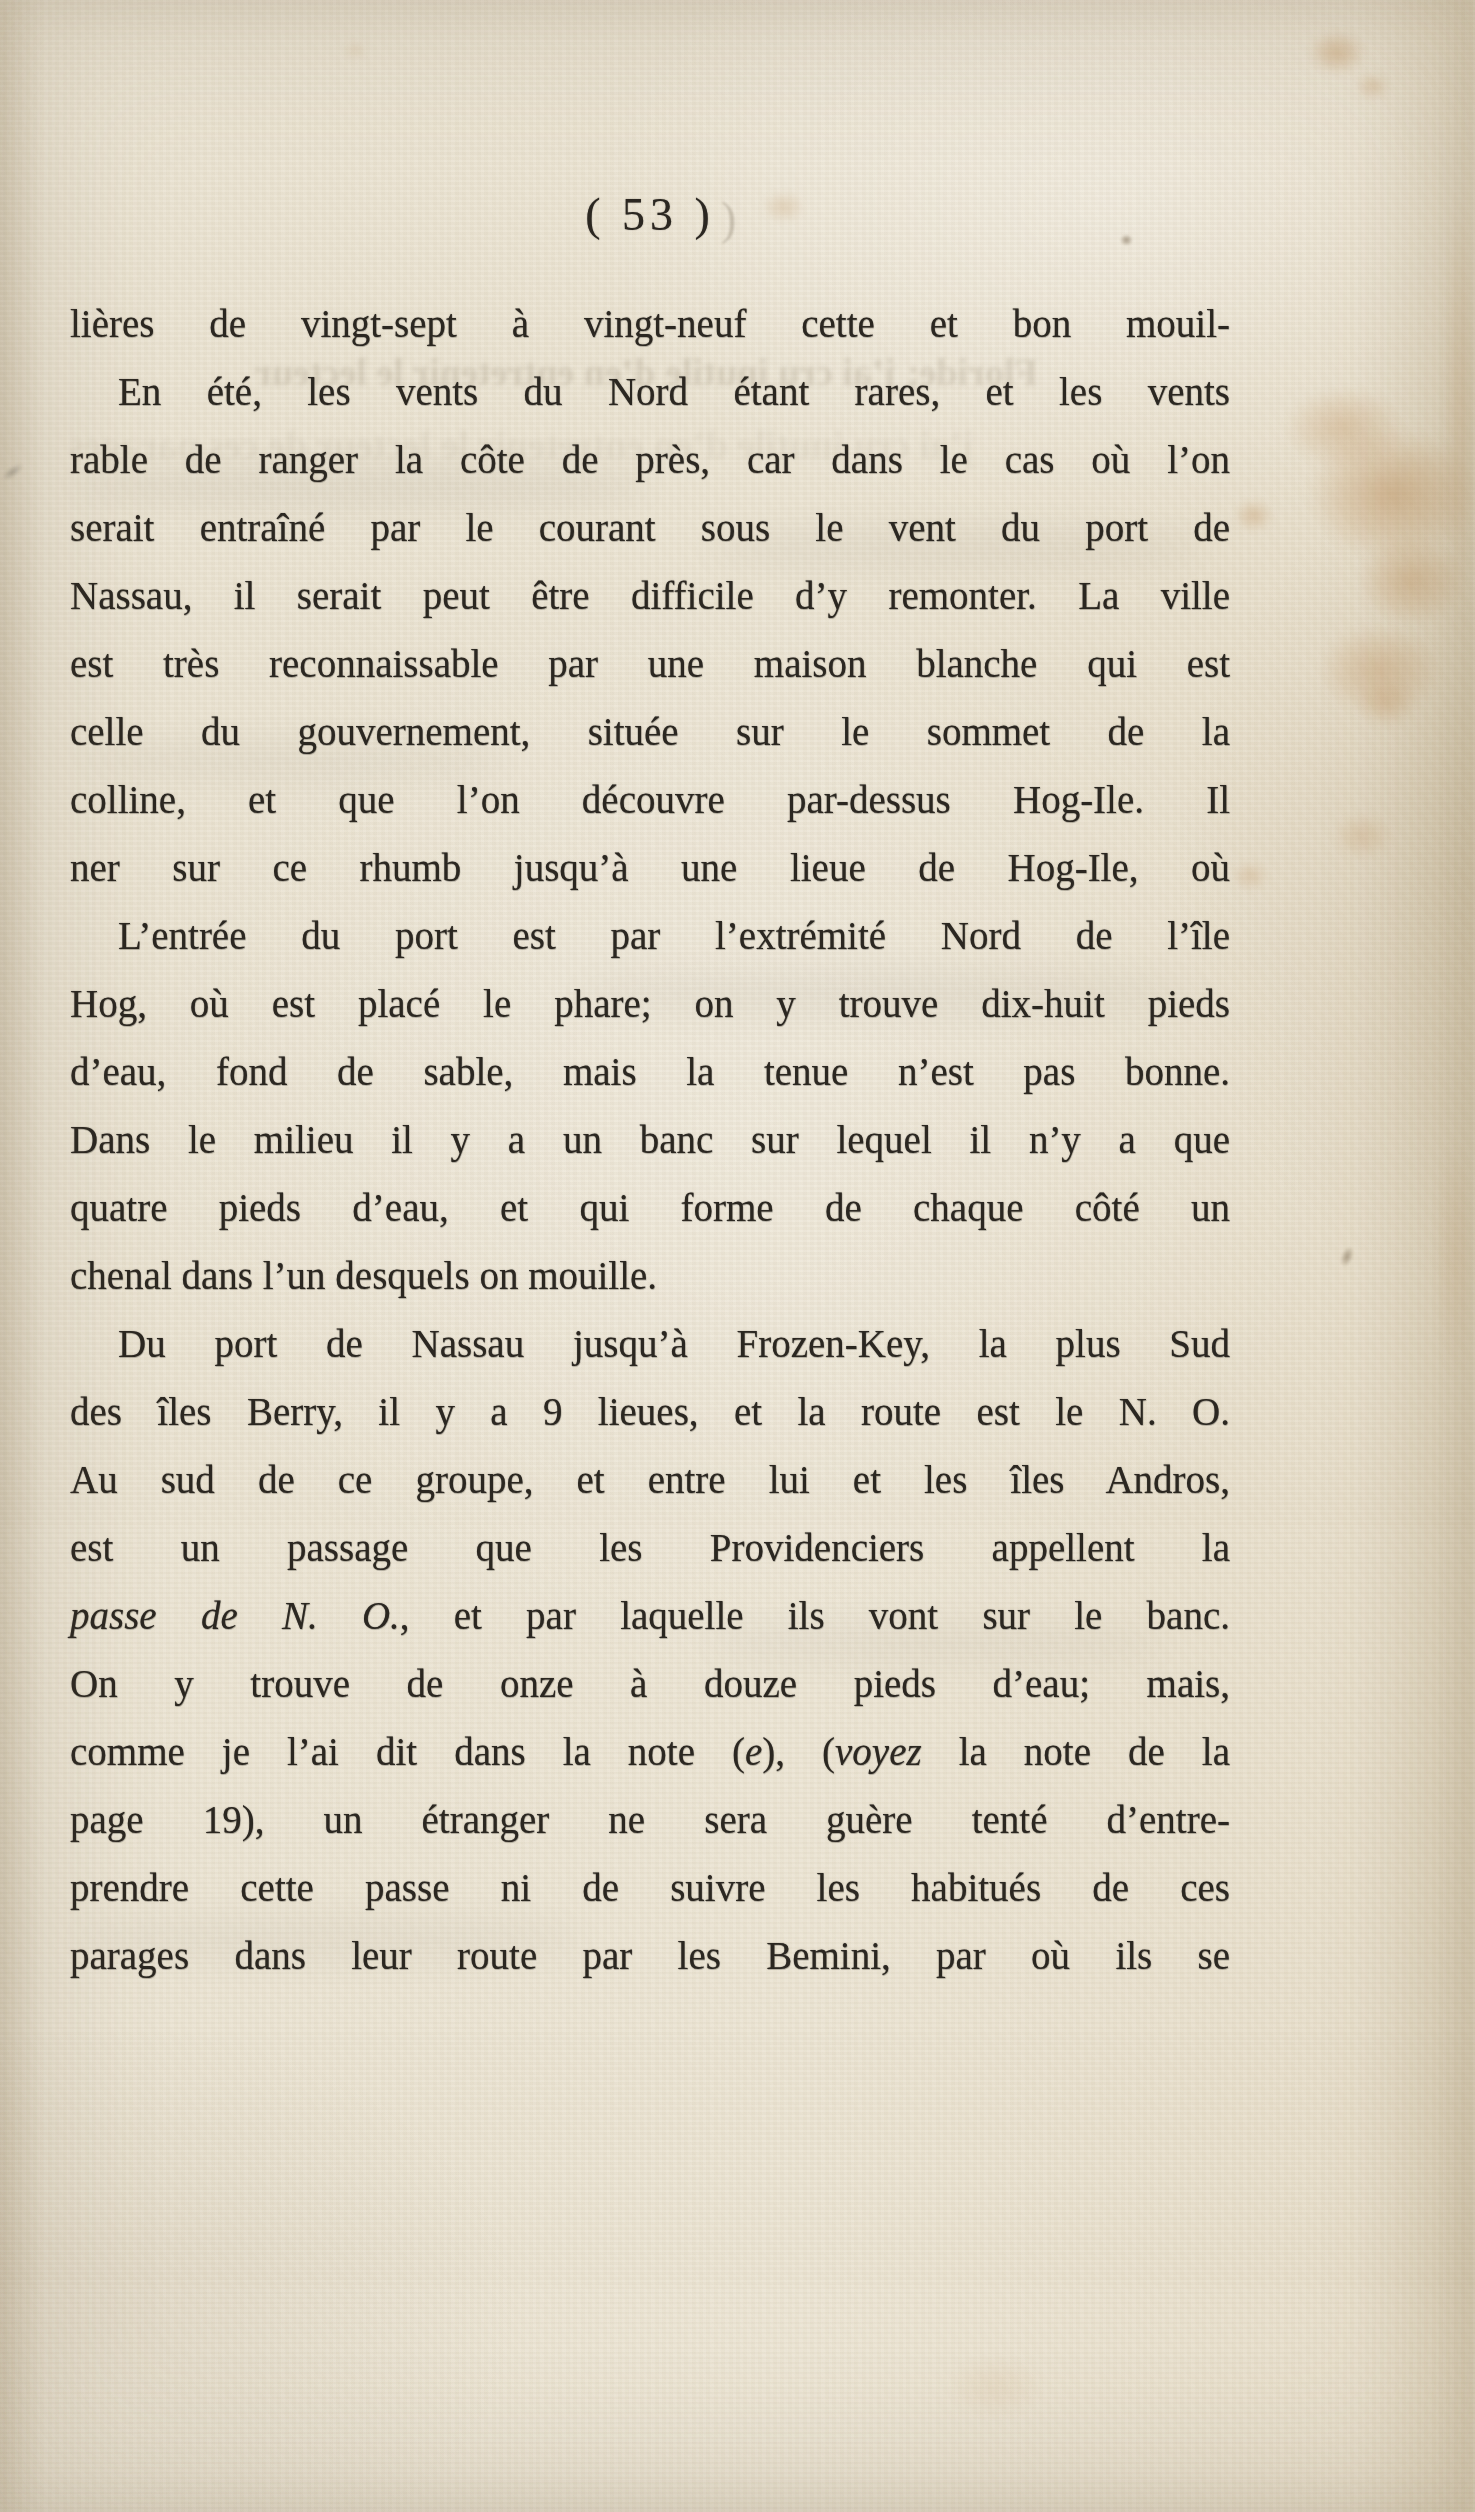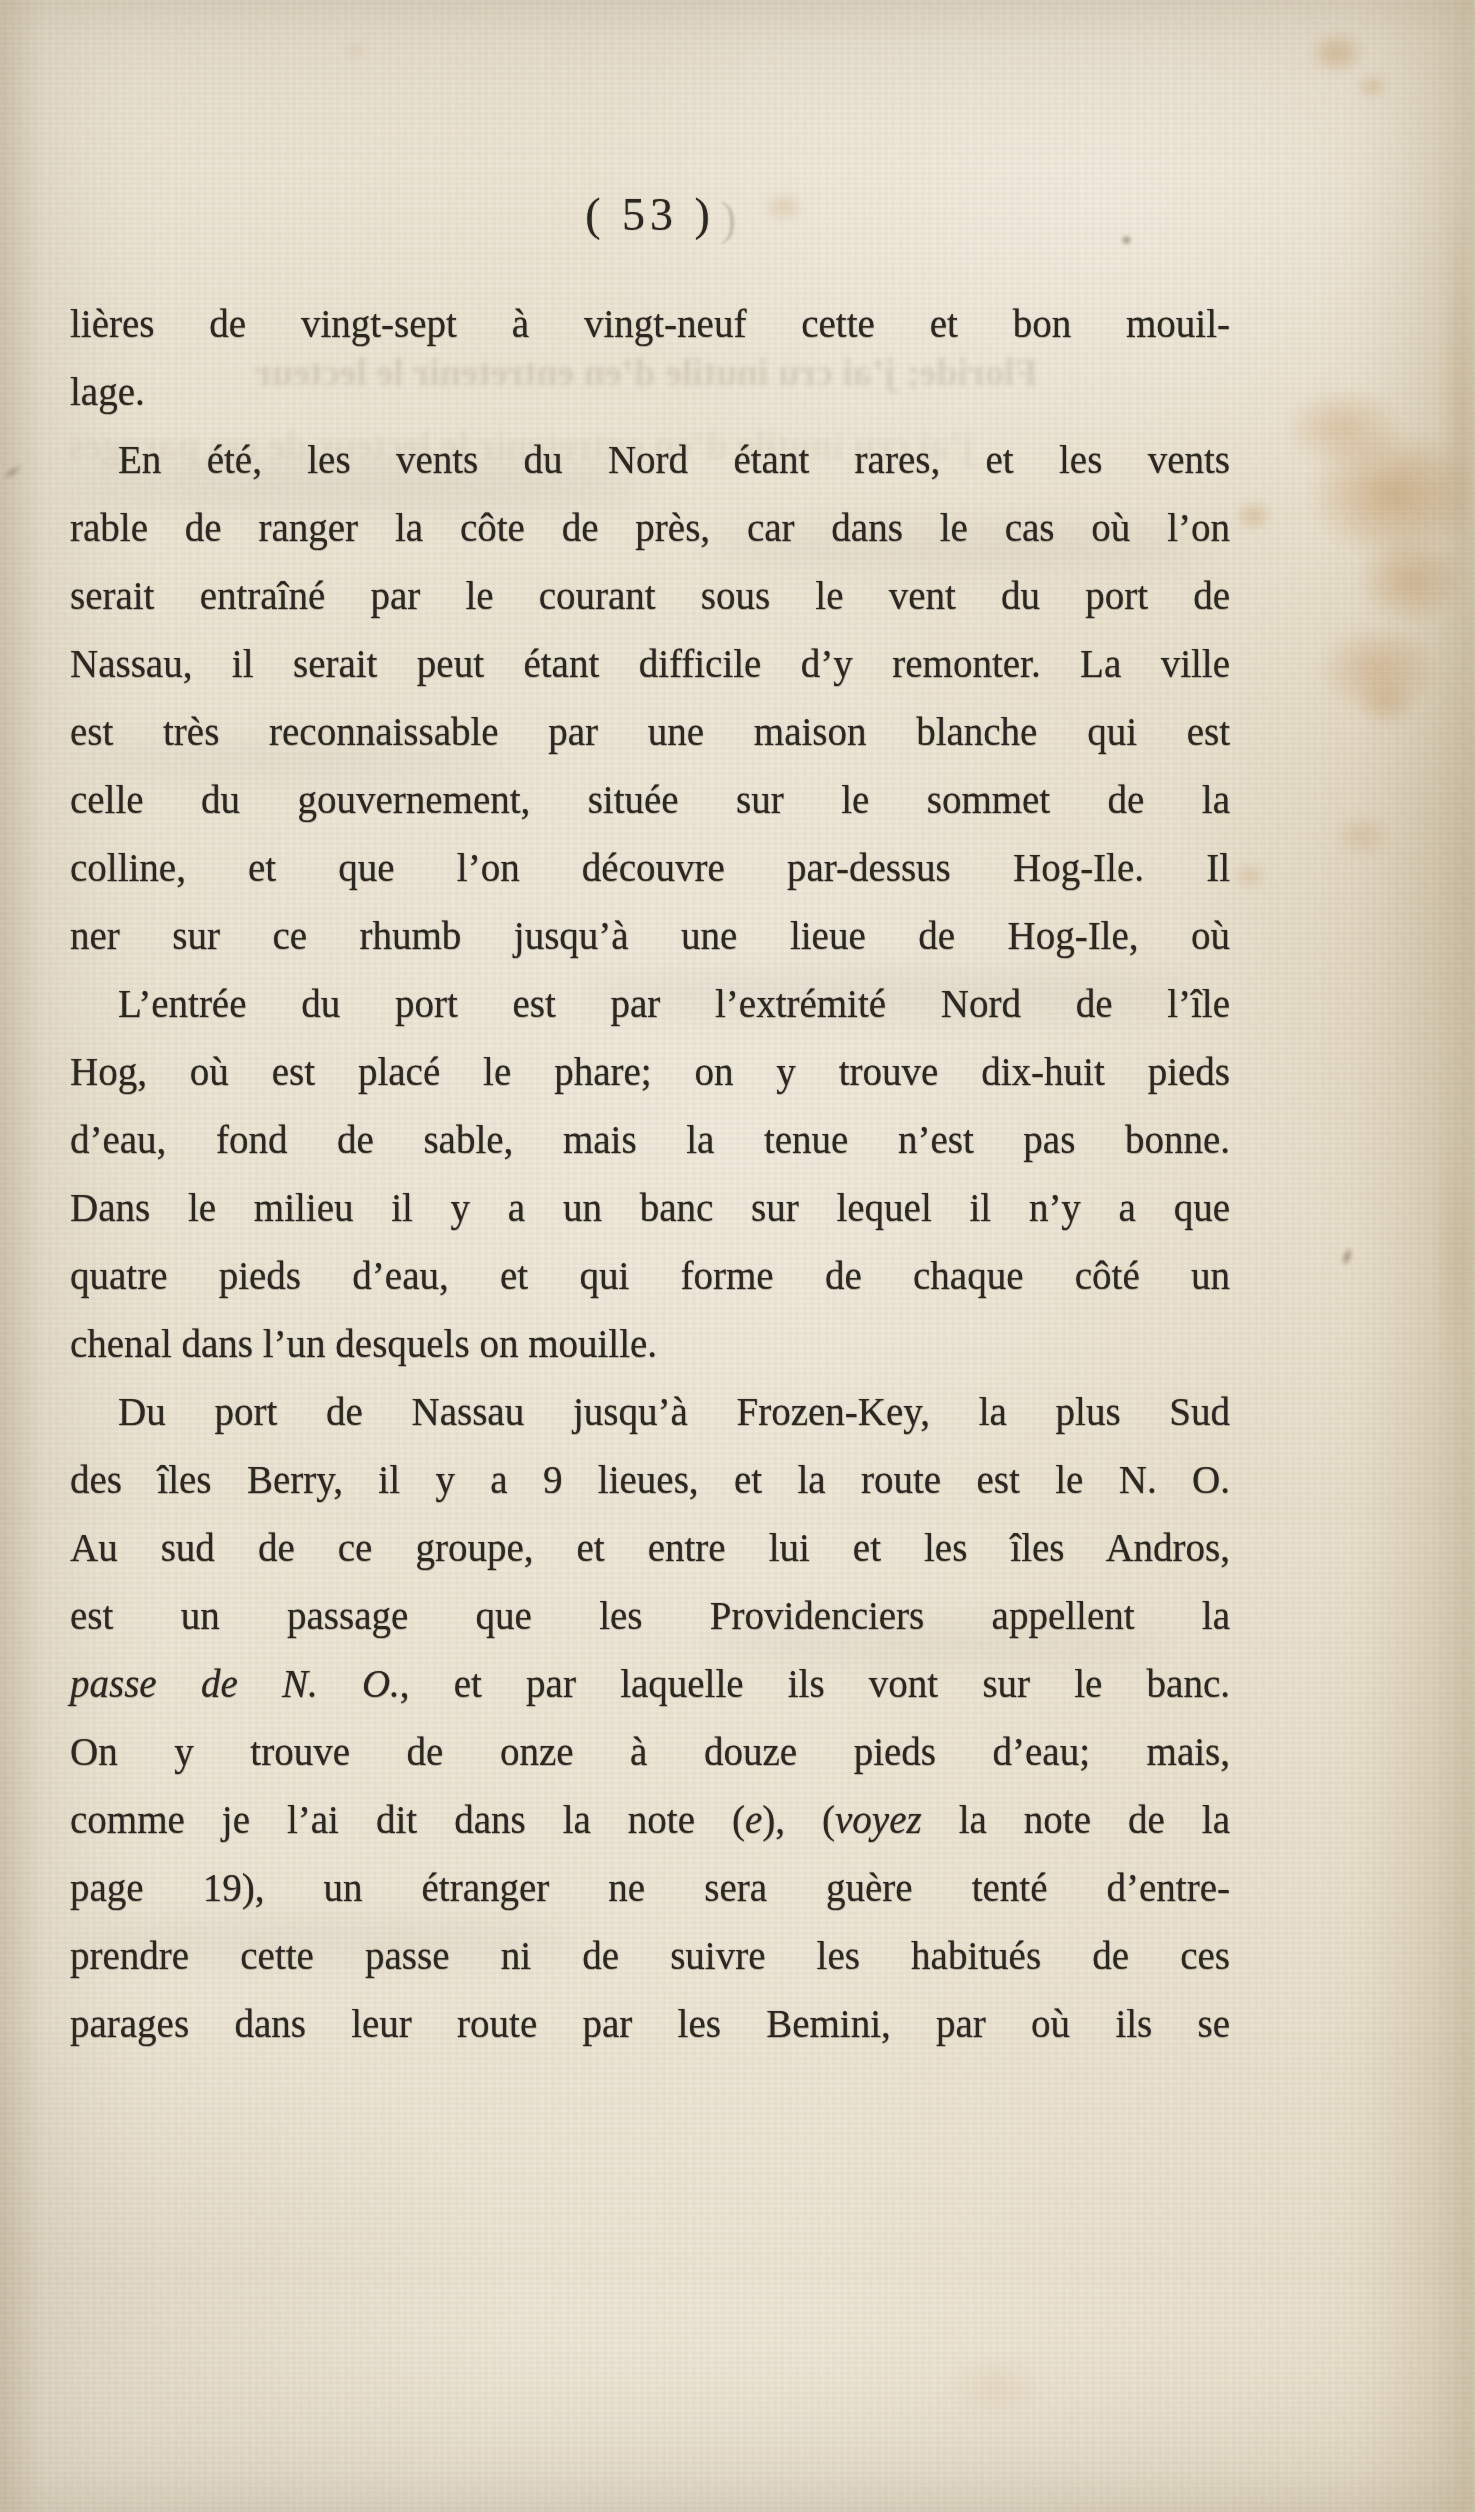--- a/index.html
+++ b/index.html
@@ -117,25 +117,24 @@
   <div class="stain gray" style="left:0px;top:467px;width:25px;height:10px;opacity:.45;transform:rotate(-35deg);"></div>
 
   <div class="ghost g1">Floride; j’ai cru inutile d’en entretenir le lecteur</div>
   <div class="ghost g2">j’ai cru inutile d’en entretenir le lecteur de ces parages</div>
   <div class="ghost-paren">)</div>
 
   <div class="pagenum">( 53 )</div>
 
   <main class="textblock">
       <div class="line just"><span>lières de vingt-sept à vingt-neuf cette et bon mouil-</span></div>
-      <div class="line left"><span>lage.</span></div>
       <div class="line just indent"><span>En été, les vents du Nord étant rares, et les vents</span></div>
       <div class="line just"><span>rable de ranger la côte de près, car dans le cas où l’on</span></div>
       <div class="line just"><span>serait entraîné par le courant sous le vent du port de</span></div>
-      <div class="line just"><span>Nassau, il serait peut étant difficile d’y remonter. La ville</span></div>
+      <div class="line just"><span>Nassau, il serait peut être difficile d’y remonter. La ville</span></div>
       <div class="line just"><span>est très reconnaissable par une maison blanche qui est</span></div>
       <div class="line just"><span>celle du gouvernement, située sur le sommet de la</span></div>
       <div class="line just"><span>colline, et que l’on découvre par-dessus Hog-Ile. Il</span></div>
       <div class="line just"><span>ner sur ce rhumb jusqu’à une lieue de Hog-Ile, où</span></div>
       <div class="line just indent"><span>L’entrée du port est par l’extrémité Nord de l’île</span></div>
       <div class="line just"><span>Hog, où est placé le phare; on y trouve dix-huit pieds</span></div>
       <div class="line just"><span>d’eau, fond de sable, mais la tenue n’est pas bonne.</span></div>
       <div class="line just"><span>Dans le milieu il y a un banc sur lequel il n’y a que</span></div>
       <div class="line just"><span>quatre pieds d’eau, et qui forme de chaque côté un</span></div>
       <div class="line left"><span>chenal dans l’un desquels on mouille.</span></div>

